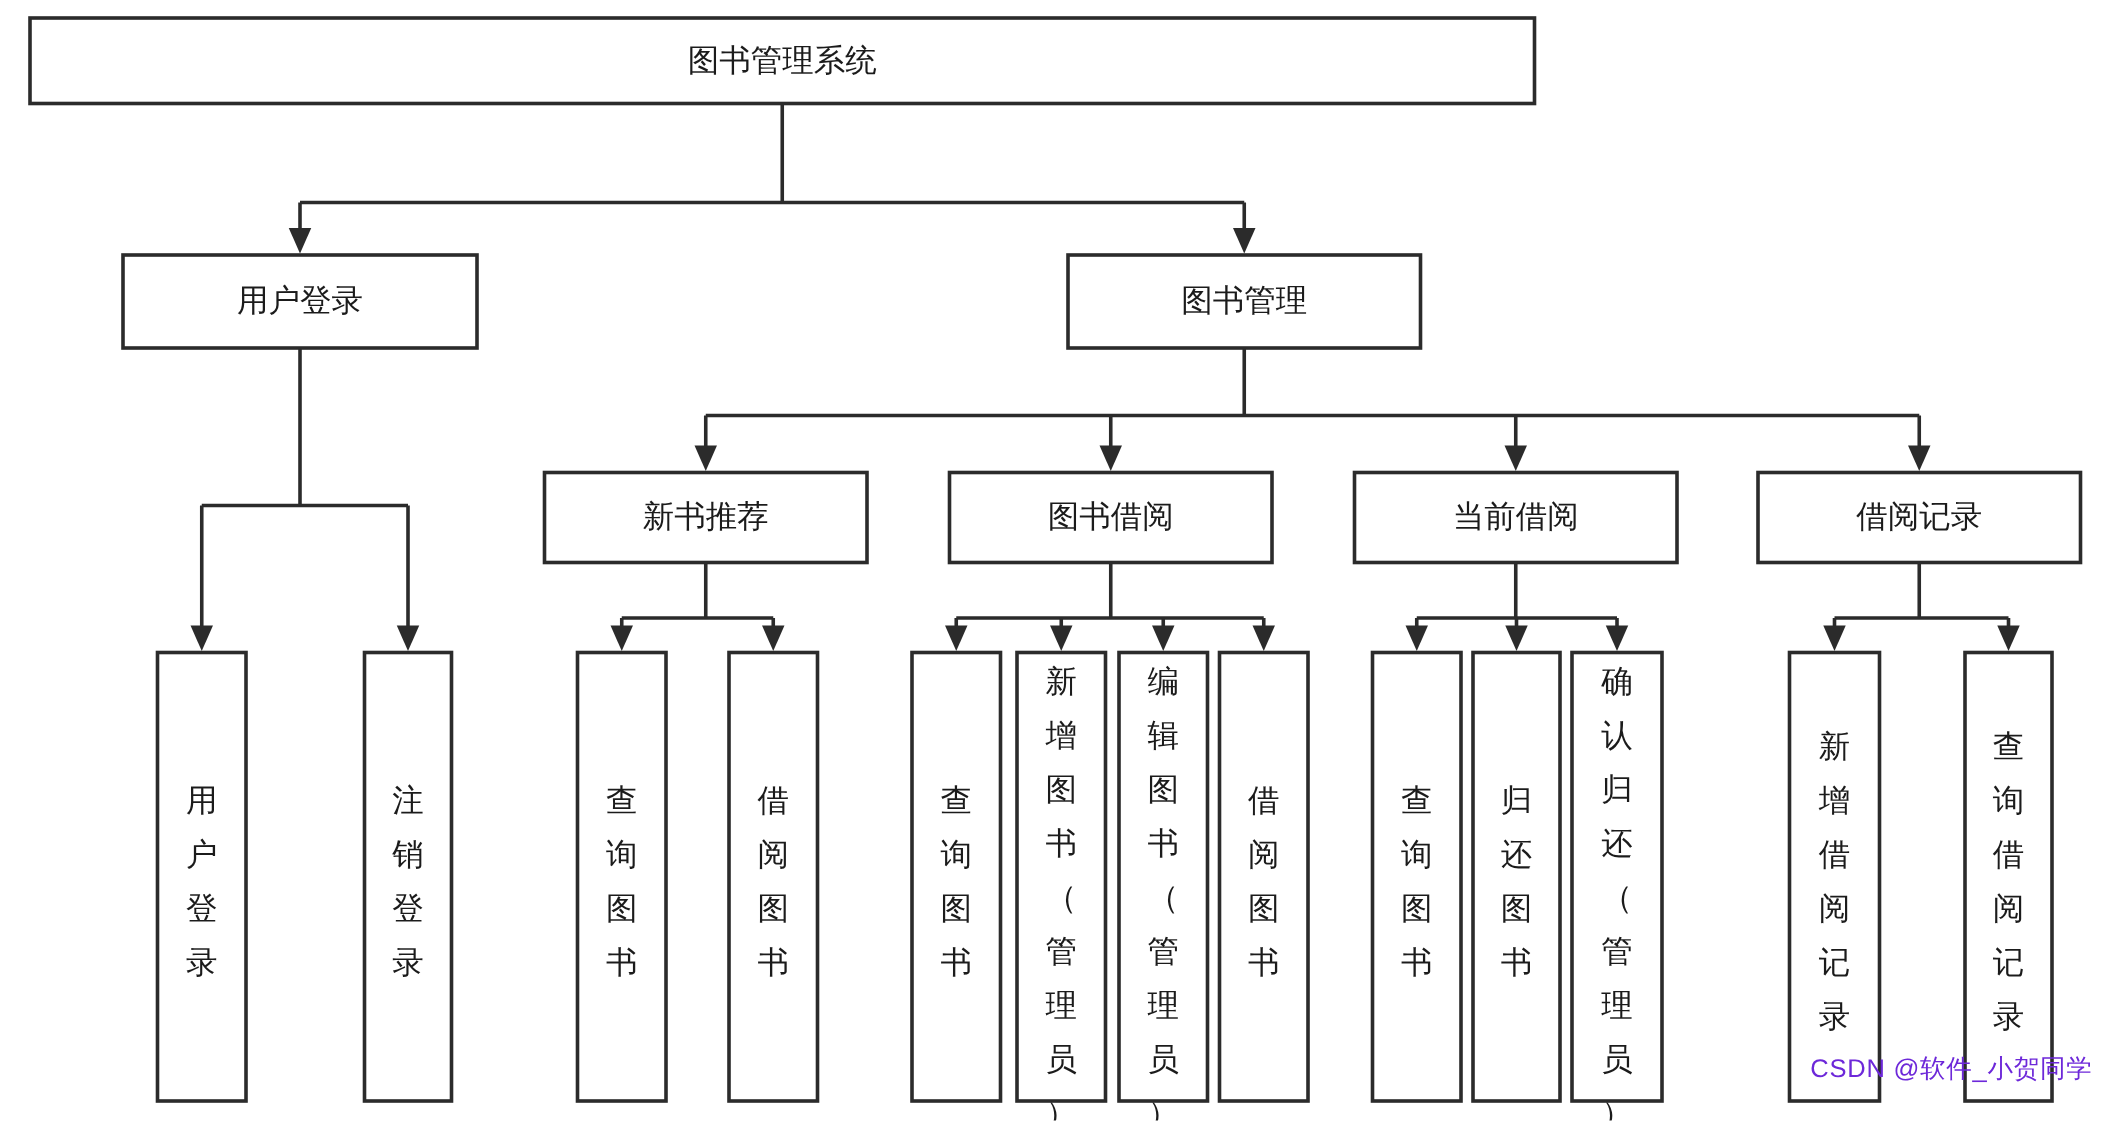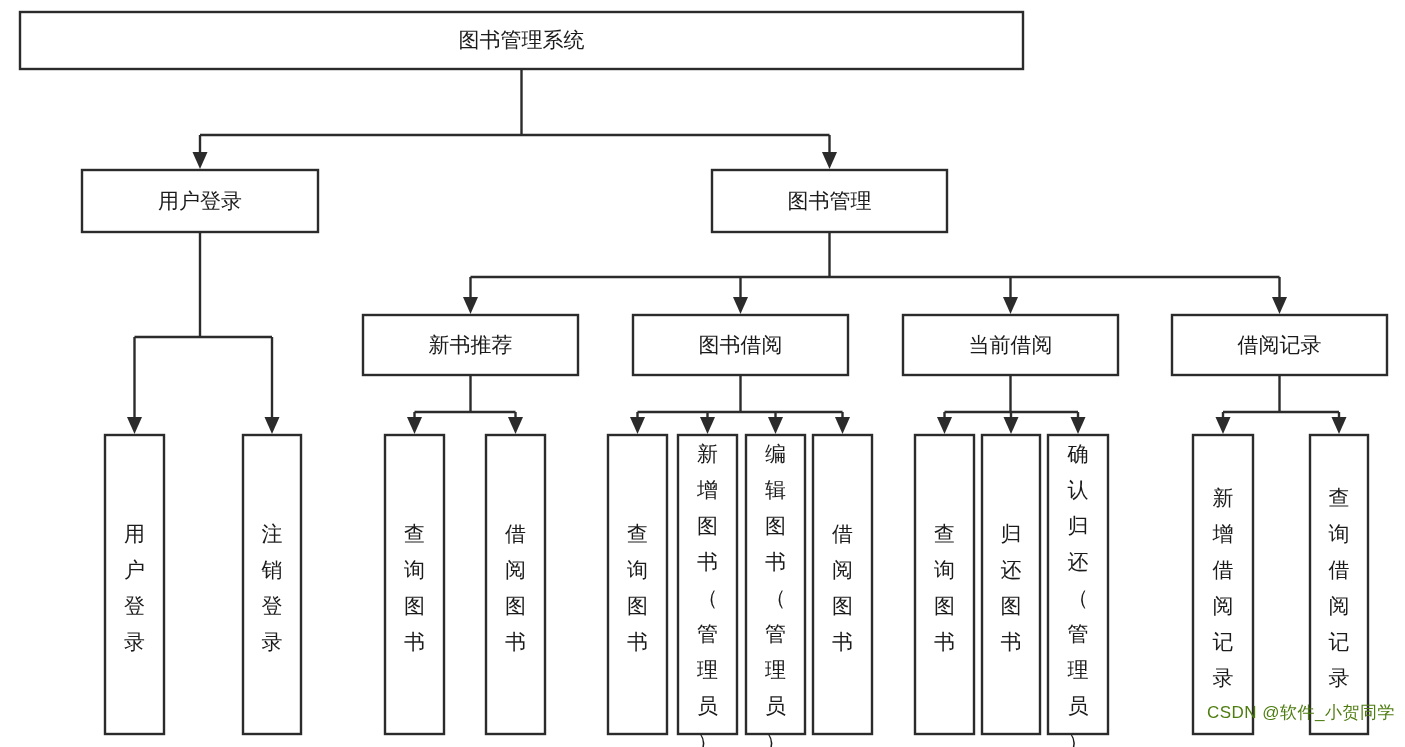--- a/index.html
+++ b/index.html
@@ -55,21 +55,21 @@
     font-size: 21px;
     fill: #1b1b1b;
     text-anchor: middle;
   }
   .watermark-text {
     position: absolute;
     right: 10px;
     bottom: 6px;
     font-family: "Liberation Sans", "DejaVu Sans", sans-serif;
     font-size: 17px;
-    color: #4d7c0f;
+    color: #6d28d9;
     letter-spacing: 0.5px;
     white-space: nowrap;
     user-select: none;
   }
 </style>
 </head>
 <body>
 
 <div id="diagram-root">
 

